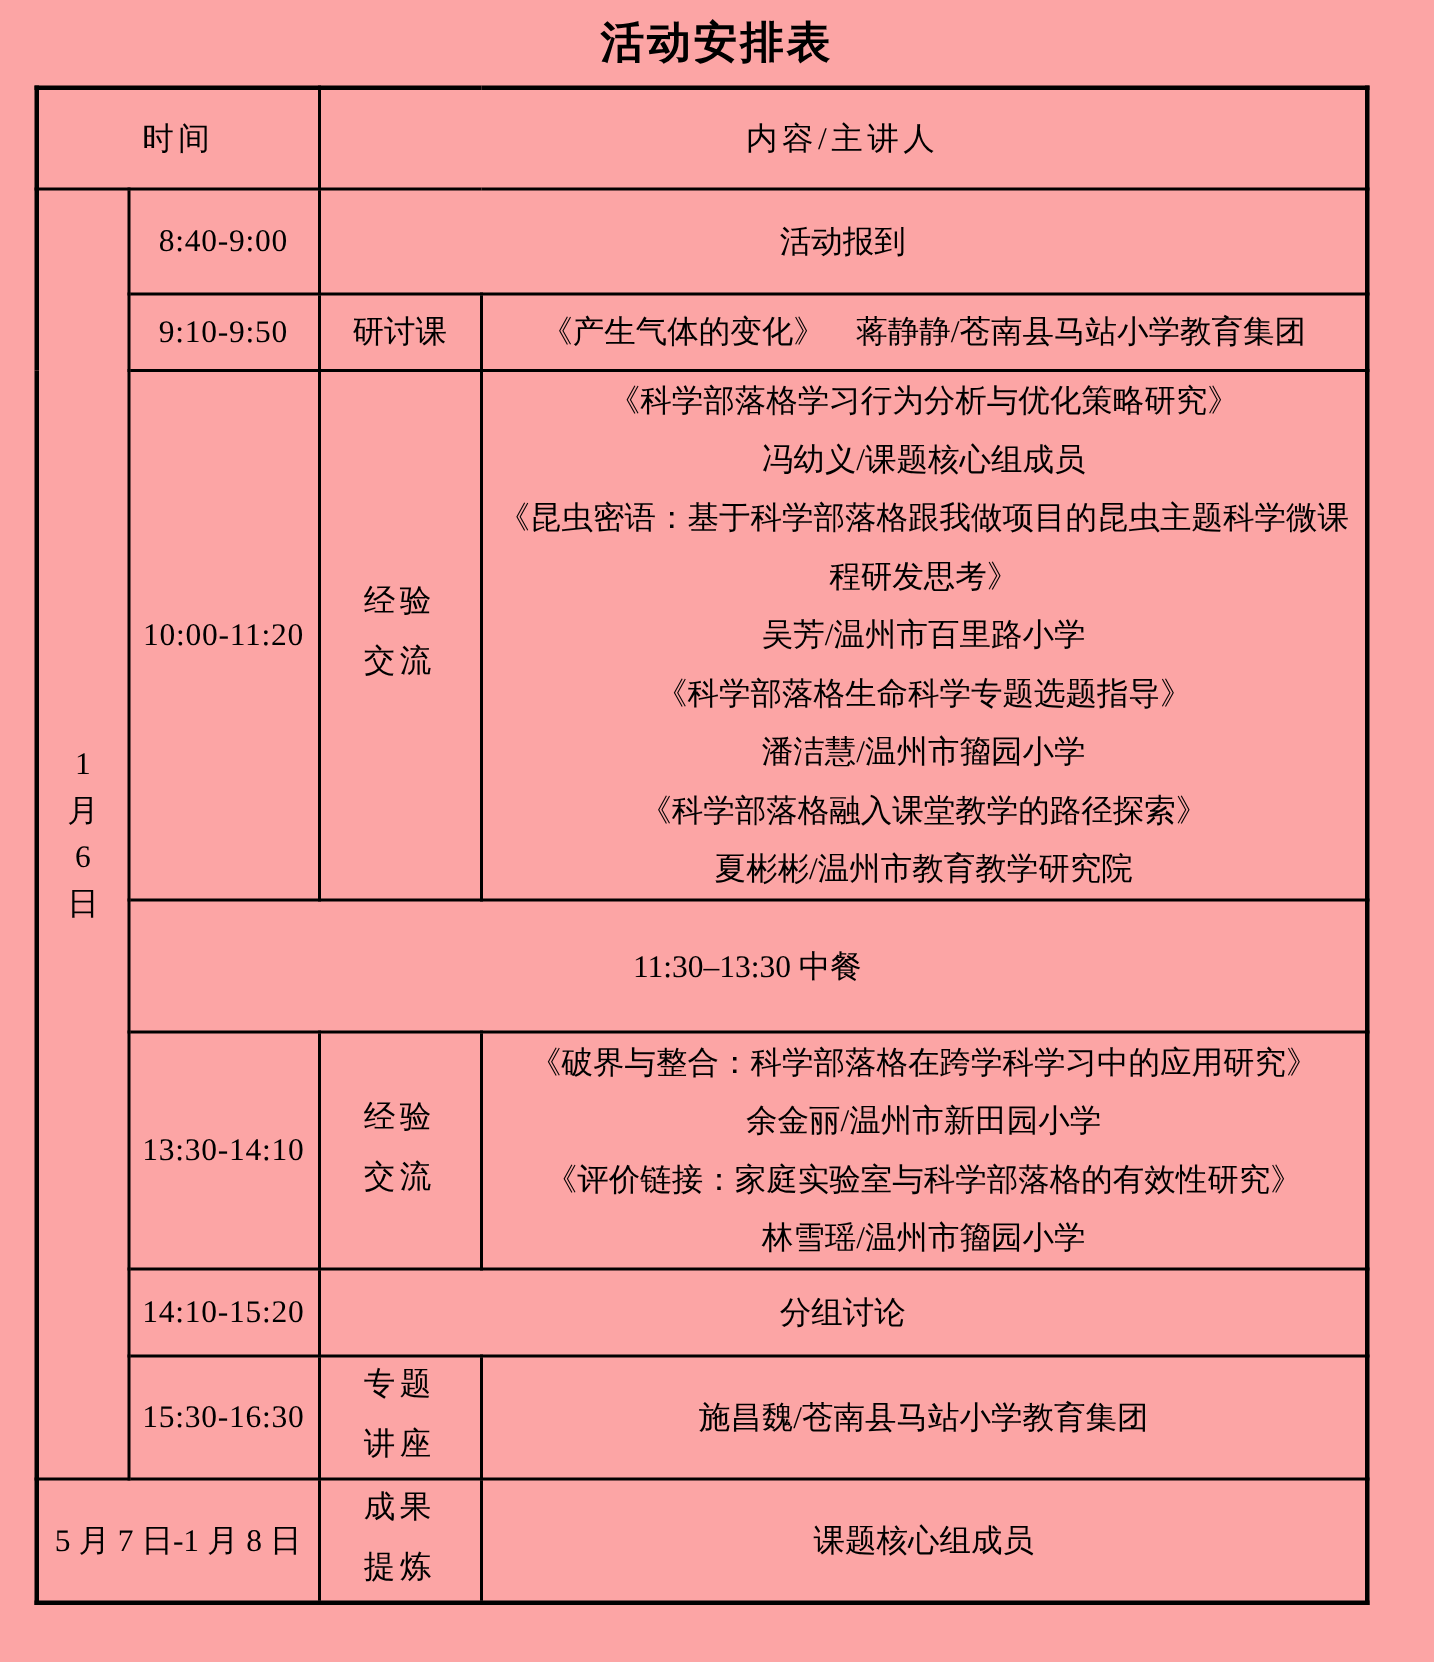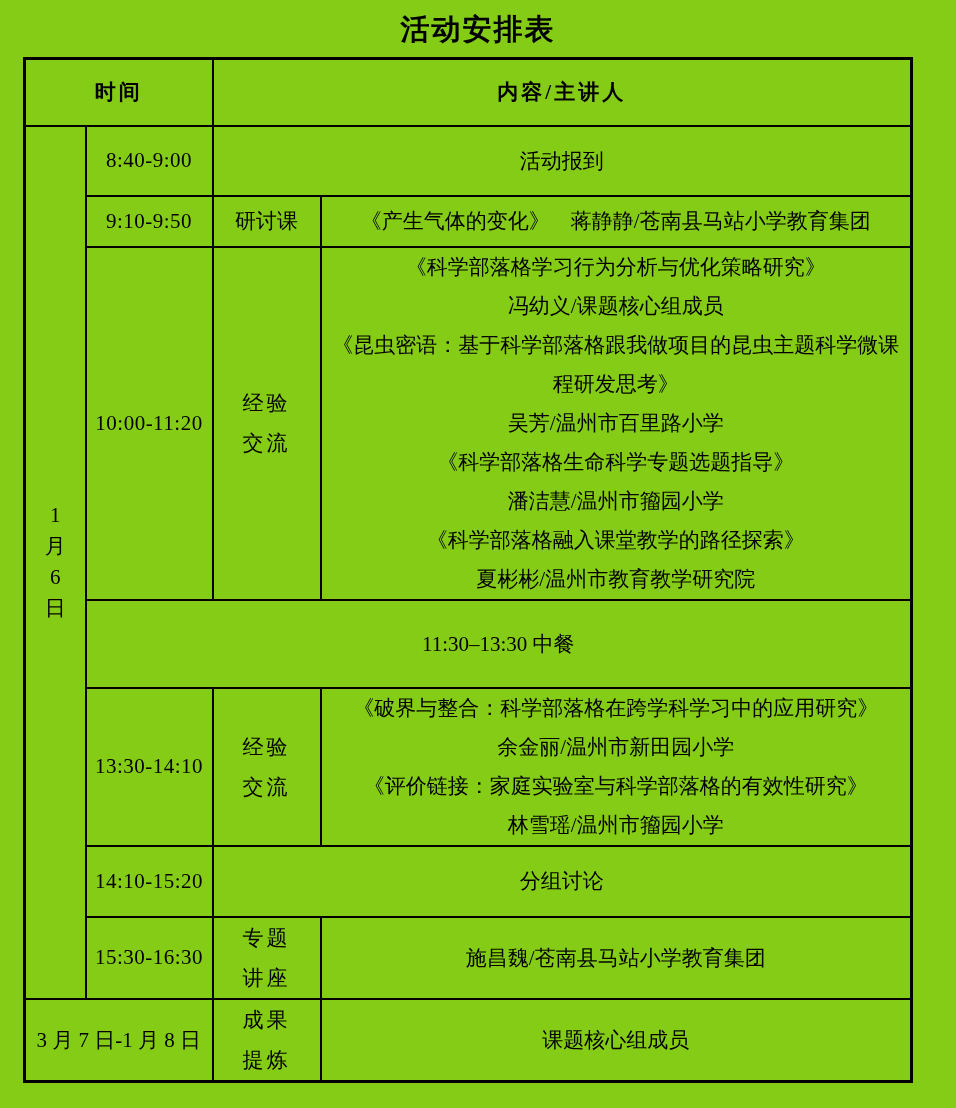--- a/index.html
+++ b/index.html
@@ -5,21 +5,21 @@
   html, body {
     margin: 0;
     padding: 0;
     background: #ffffff;
     color: #000000;
     font-family: "Liberation Serif", "DejaVu Serif", serif;
   }
   .page {
     width: 956px;
     height: 1108px;
-    background: #84cc16;
+    background: #fca5a5;
     box-sizing: border-box;
     padding-top: 8px;
   }
   .doc-title {
     text-align: center;
     font-size: 29px;
     font-weight: bold;
     letter-spacing: 2px;
     height: 49px;
     line-height: 42px;
@@ -33,56 +33,57 @@
   }
   table.schedule td {
     border: 2px solid #000000;
     padding: 0;
     text-align: center;
     vertical-align: middle;
     font-size: 21px;
     overflow: hidden;
   }
   td.hdr {
-    font-weight: bold;
+    font-weight: normal;
     font-size: 22px;
     letter-spacing: 3px;
   }
   td.time {
     font-size: 22px;
     letter-spacing: 0.5px;
   }
   td.lt {
     text-align: left;
     padding-left: 13px;
   }
   .line {
     height: 39px;
     line-height: 39px;
     white-space: nowrap;
   }
   .tline {
     height: 40px;
     line-height: 40px;
     letter-spacing: 3px;
+    font-family: Liberation Mono, monospace;
   }
   td.datecol {
     font-size: 20px;
   }
   .dline {
     height: 31px;
     line-height: 31px;
   }
   tr.rh  { height: 67px; }
   tr.r1  { height: 70px; }
   tr.r2  { height: 51px; }
   tr.r3  { height: 352px; }
   tr.r4  { height: 88px; }
   tr.r5  { height: 157px; }
-  tr.r6  { height: 71px; }
+  tr.r6  { height: 58px; }
   tr.r7  { height: 78px; }
   tr.r8  { height: 79px; }
 </style>
 </head>
 <body>
 
 <div class="page">
 
   <div class="doc-title">活动安排表</div>
 
@@ -162,21 +163,21 @@
     <tr class="r7">
       <td class="time">15:30-16:30</td>
       <td>
         <div class="tline">专题</div>
         <div class="tline">讲座</div>
       </td>
       <td>施昌魏/苍南县马站小学教育集团</td>
     </tr>
 
     <tr class="r8">
-      <td colspan="2">3 月 7 日-1 月 8 日</td>
+      <td colspan="2">5 月 7 日-1 月 8 日</td>
       <td>
         <div class="tline">成果</div>
         <div class="tline">提炼</div>
       </td>
       <td>课题核心组成员</td>
     </tr>
 
   </tbody>
     </table>
 </div>

